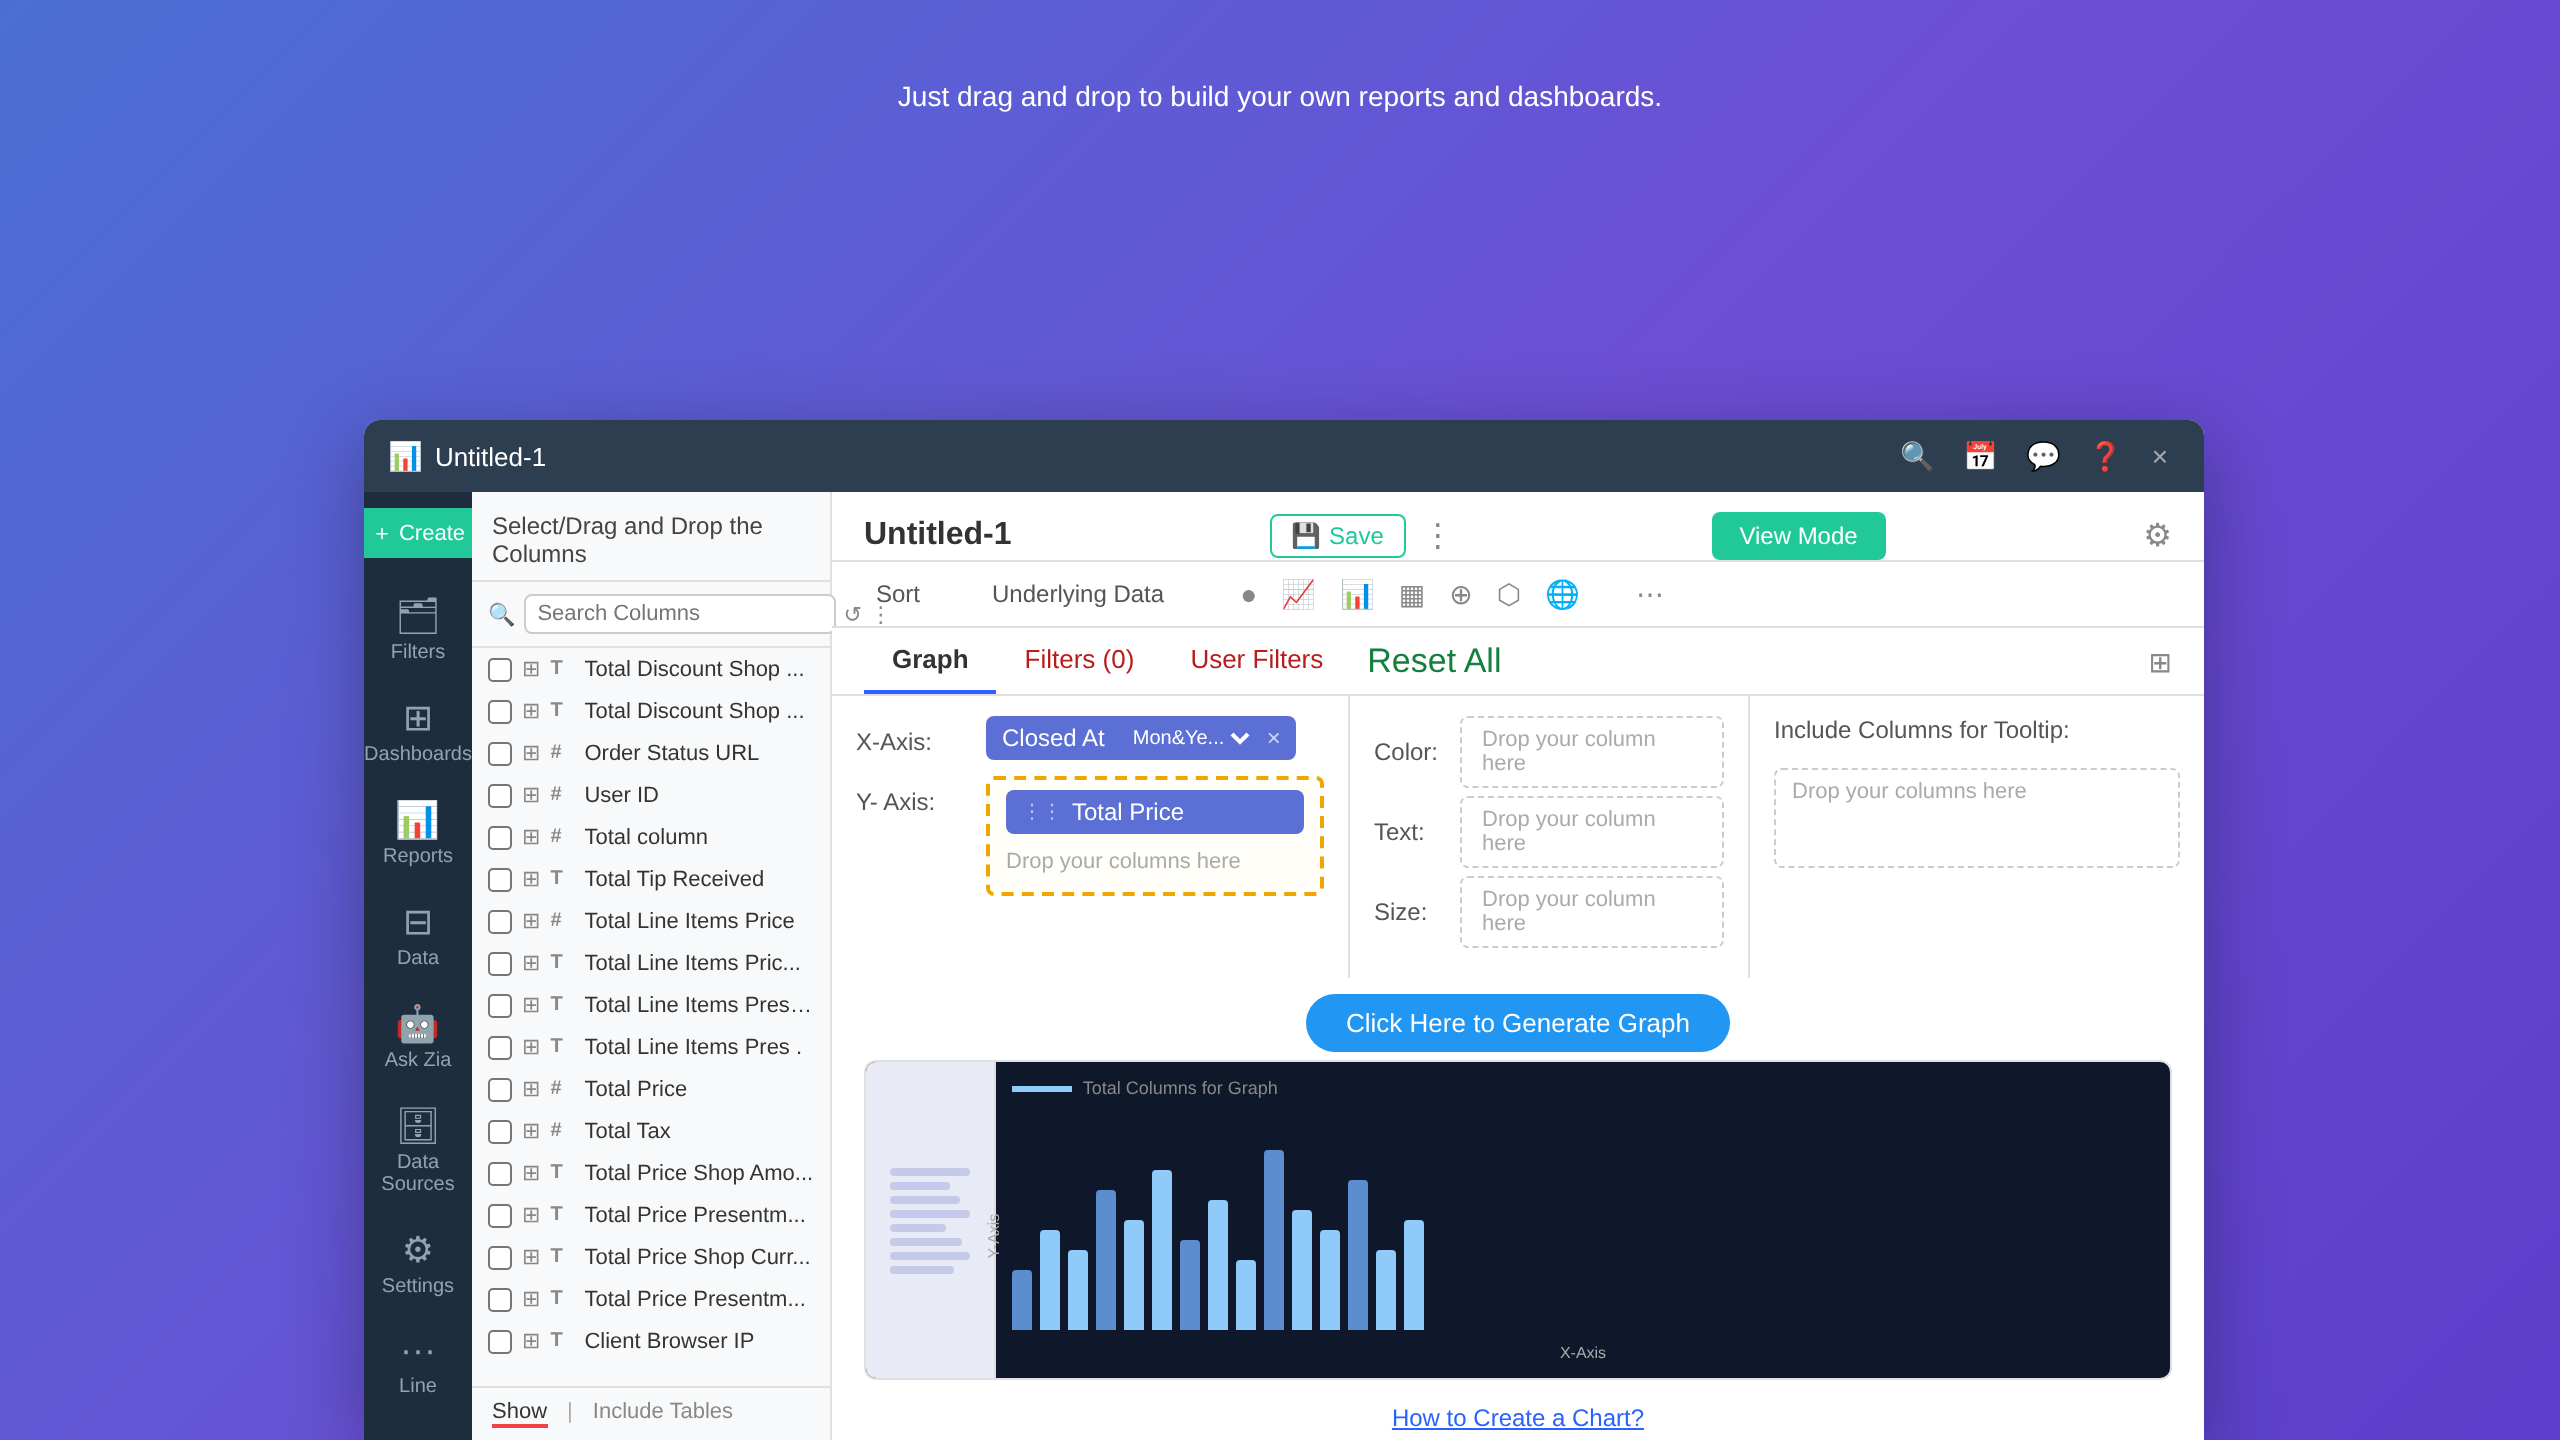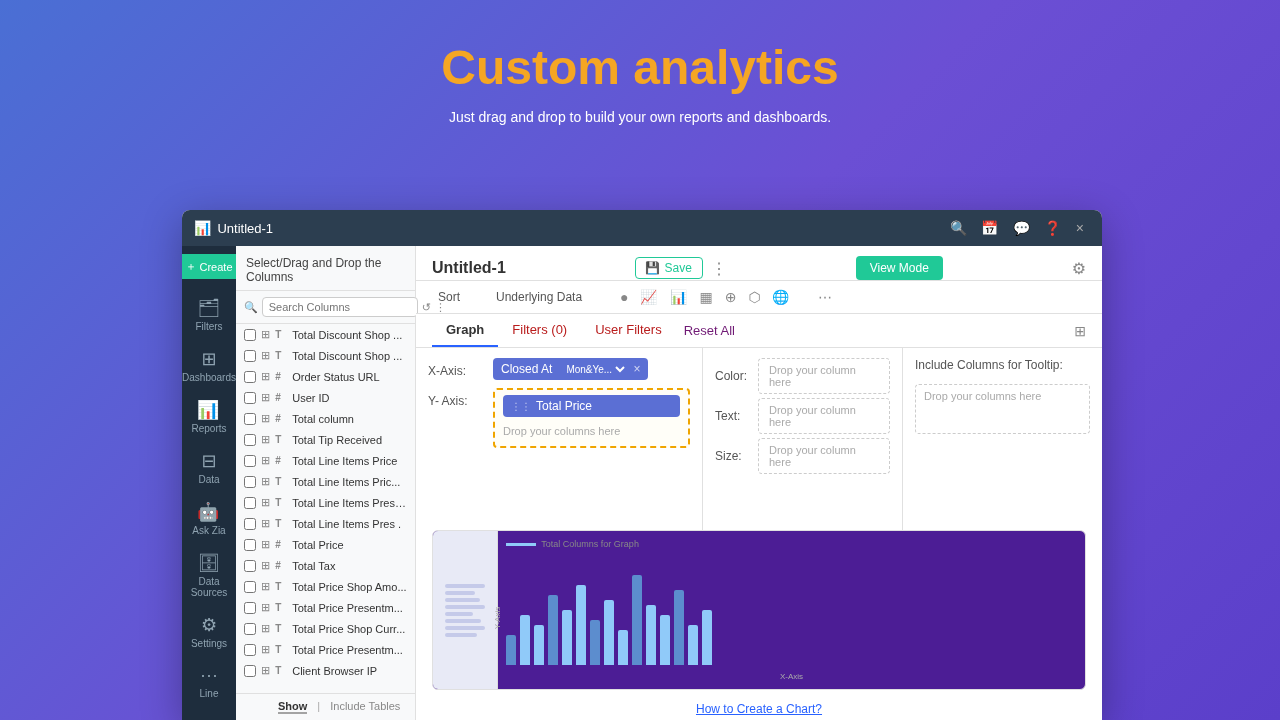--- a/index.html
+++ b/index.html
@@ -207,23 +207,22 @@
       display: flex;
       gap: 10px;
       font-size: 11px;
     }
     .footer-link {
       color: #888;
       cursor: pointer;
     }
     .footer-link.active {
       color: #333;
-      font-weight: 700;
-      border-bottom: 2px solid #a3a3a3;
-      margin-left: 32px;
+      font-weight: 400;
+      border-bottom: 2px solid #ef4444;
     }
 
     
     .graph-area {
       flex: 1;
       display: flex;
       flex-direction: column;
       overflow: hidden;
     }
     .graph-header {
@@ -323,22 +322,22 @@
       cursor: pointer;
       color: #b91c1c;
       border-bottom: 2px solid transparent;
     }
     .tab.active {
       color: #333;
       font-weight: 600;
       border-bottom: 2px solid #2962ff;
     }
     .reset-link {
-      color: #701a75;
-      font-size: 13px;
+      color: #15803d;
+      font-size: 17px;
       margin-left: 8px;
       cursor: pointer;
     }
     .layout-icon {
       margin-left: auto;
       color: #888;
       font-size: 14px;
       cursor: pointer;
     }
     .axis-row {
@@ -406,21 +405,21 @@
       border-radius: 4px;
       padding: 4px 8px;
       font-size: 12px;
       display: flex;
       align-items: center;
       gap: 5px;
     }
 
     
     .right-config {
-      width: 200px;
+      width: 228px;
       border-left: 1px solid #e0e0e0;
       padding: 10px 12px;
       display: flex;
       flex-direction: column;
       gap: 8px;
       flex-shrink: 0;
     }
     .right-config-title {
       font-size: 12px;
       color: #555;
@@ -467,21 +466,21 @@
     }
 
     
     .chart-preview {
       margin: 0 16px 8px;
       border: 1px solid #e0e0e0;
       border-radius: 6px;
       height: 160px;
       display: flex;
       overflow: hidden;
-      background: #4c1d95;
+      background: #0f172a;
     }
     .chart-left-thumb {
       width: 65px;
       background: #e8eaf6;
       border-right: 1px solid #ddd;
       display: flex;
       align-items: center;
       justify-content: center;
     }
     .chart-bars-area {
@@ -571,21 +570,20 @@
     .config-row-wrap {
       display: flex;
       gap: 0;
       flex: 1;
     }
   </style>
 </head>
 <body>
 
 <div class="hero">
-  <div class="hero-title">Custom analytics</div>
   <div class="hero-subtitle">Just drag and drop to build your own reports and dashboards.</div>
 </div>
 
 <div class="app-window">
 
   <div class="title-bar">
     <span class="title-bar-icon">📊</span>
     <span class="title-bar-text">Untitled-1</span>
     <div class="title-bar-actions">
       <span class="title-bar-action-icon">🔍</span>
@@ -842,20 +840,23 @@
             <div class="drop-zone" style="flex:1;font-size:11px;color:#aaa;">Drop your column here</div>
           </div>
         </div>
 
         <div class="right-config">
           <div class="right-config-title">Include Columns for Tooltip:</div>
           <div class="right-drop-zone-multi">Drop your columns here</div>
         </div>
       </div>
 
+      <div class="generate-btn-wrap">
+        <button class="generate-btn">Click Here to Generate Graph</button>
+      </div>
 
       <div class="chart-preview">
         <div class="chart-left-thumb">
           <div style="display:flex;flex-direction:column;gap:3px;padding:8px;">
             <div style="height:4px;background:#c5cae9;border-radius:2px;width:40px;"></div>
             <div style="height:4px;background:#c5cae9;border-radius:2px;width:30px;"></div>
             <div style="height:4px;background:#c5cae9;border-radius:2px;width:35px;"></div>
             <div style="height:4px;background:#c5cae9;border-radius:2px;width:40px;"></div>
             <div style="height:4px;background:#c5cae9;border-radius:2px;width:28px;"></div>
             <div style="height:4px;background:#c5cae9;border-radius:2px;width:36px;"></div>

